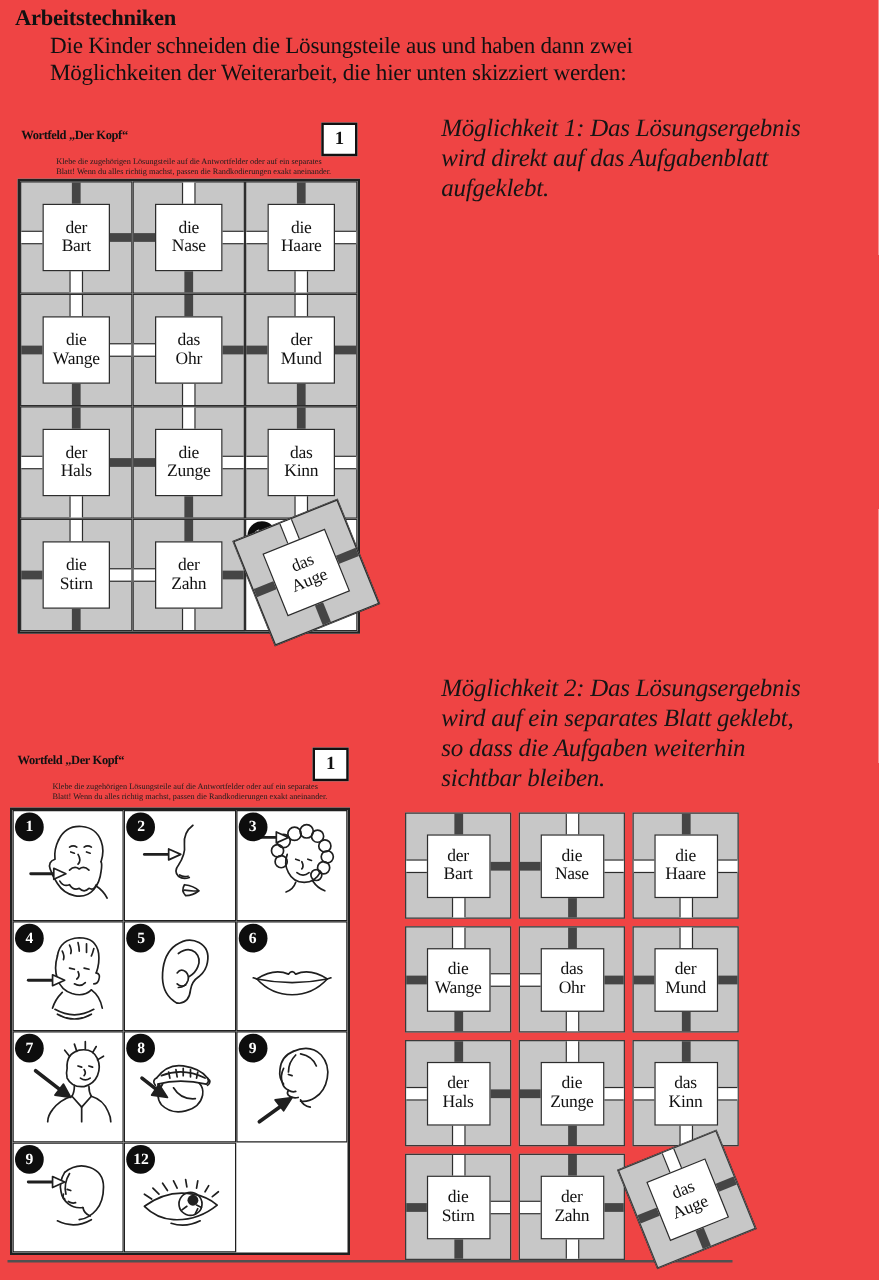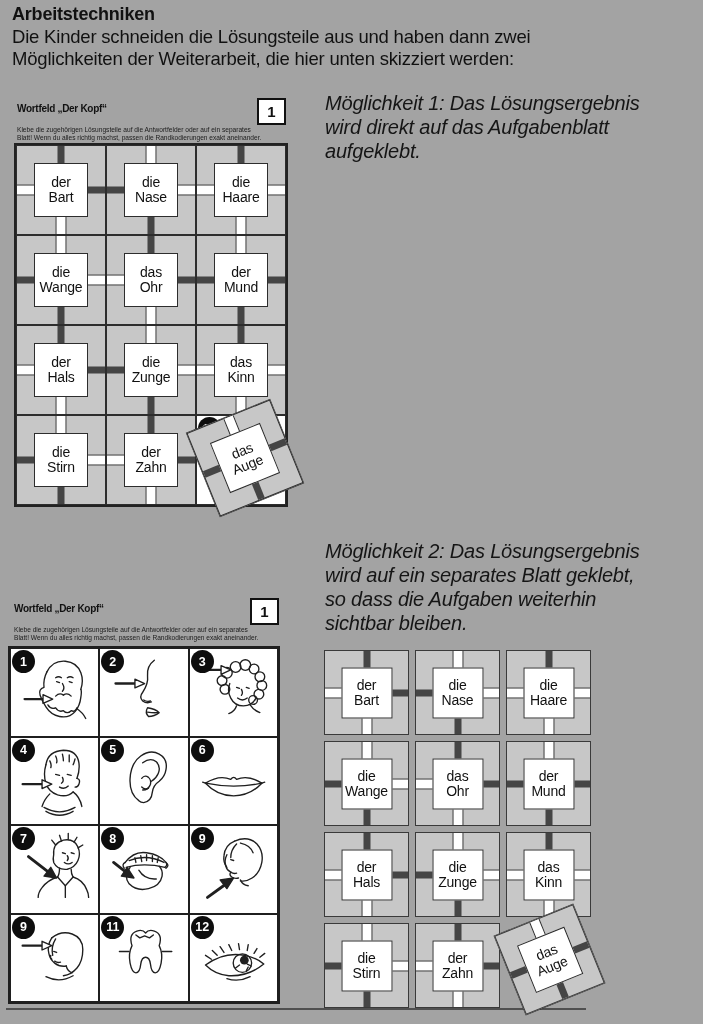--- a/index.html
+++ b/index.html
@@ -1,19 +1,19 @@
 <!DOCTYPE html>
 <html><head>
 <meta charset="utf-8">
 <style>
   html,body{margin:0;padding:0;background:#fff;}
-  #page{position:relative;width:703px;height:1024px;background:#a3a3a3;overflow:hidden;
-        font-family:Liberation Sans, sans-serif;color:#111;}
+  #page{position:relative;width:703px;height:1024px;background:#ef4444;overflow:hidden;
+        font-family:Liberation Serif, serif;color:#111;}
   .abs{position:absolute;}
-  .pre{white-space:pre-line;}
+  .pre{white-space:pre-line;margin-left:28px;}
 
   
   .heading{left:12px;top:4px;font-size:18px;font-weight:bold;letter-spacing:-0.2px;}
   .intro{left:12px;top:26px;width:660px;font-size:18.5px;line-height:22px;letter-spacing:-0.2px;}
 
   
   .note{font-style:italic;font-size:20px;line-height:24px;letter-spacing:-0.2px;color:#151515;}
   .note1{left:325px;top:91px;width:382px;}
   .note2{left:325px;top:539px;width:382px;}
 
@@ -411,26 +411,20 @@
             <use href="#sym-chin"></use>
           </svg>
         </div>
         <div class="pcell">
           <span class="num-badge">9</span>
           <svg viewBox="0 0 90 86">
             <use href="#sym-forehead"></use>
           </svg>
         </div>
         <div class="pcell">
-          <span class="num-badge">11</span>
-          <svg viewBox="0 0 90 86">
-            <use href="#sym-tooth"></use>
-          </svg>
-        </div>
-        <div class="pcell">
           <span class="num-badge">12</span>
           <svg viewBox="0 0 90 86">
             <use href="#sym-eye"></use>
           </svg>
         </div>
       </div>
   </div>
 
   <div class="abs grid-loose" id="grid-loose">
       <div class="tile small">

